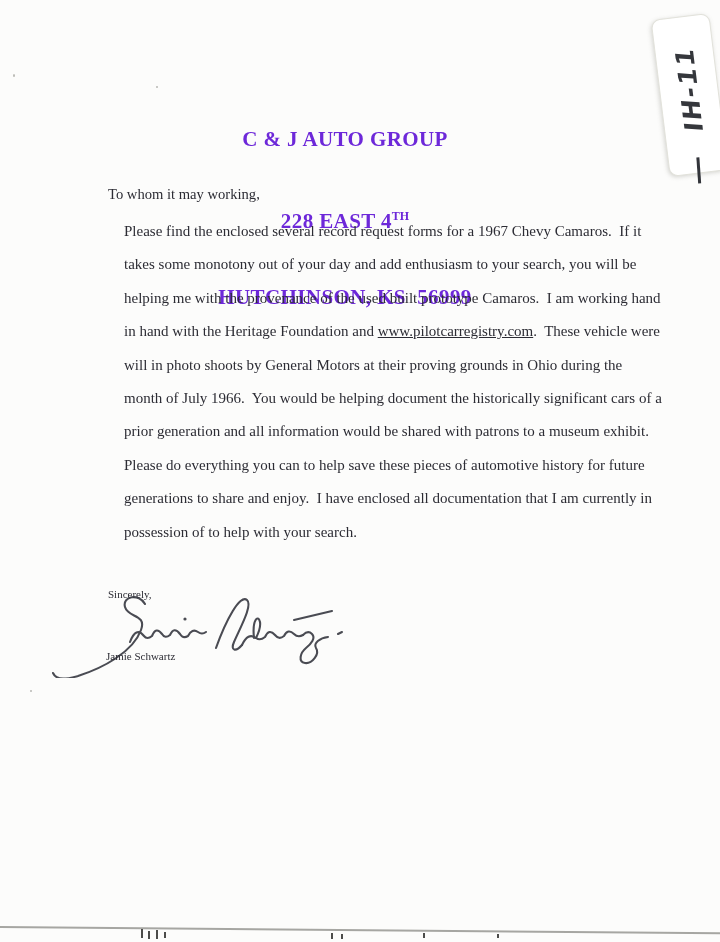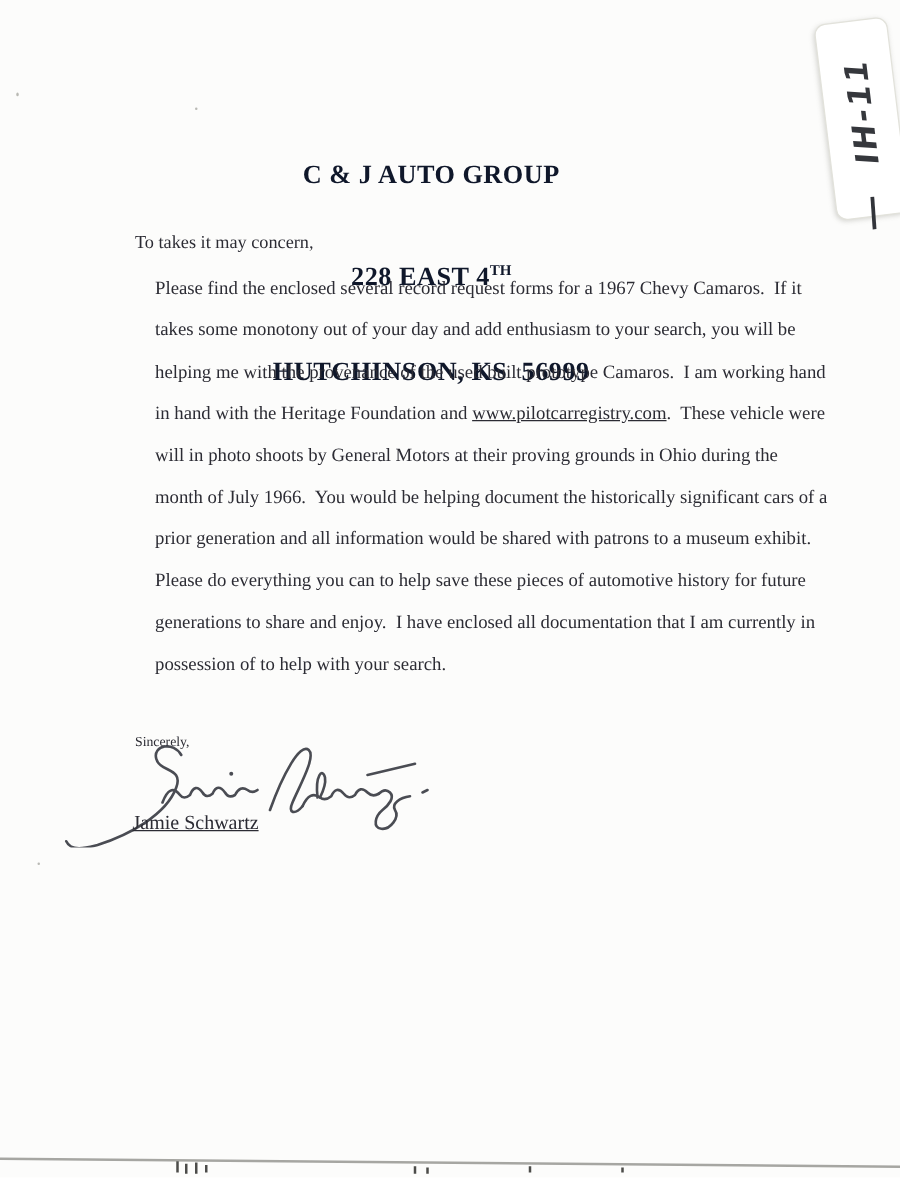--- a/index.html
+++ b/index.html
@@ -6,35 +6,35 @@
   html,body { background:#ffffff; }
   .page {
     position:relative; width:720px; height:942px;
     background:#fcfcfb; overflow:hidden;
     font-family:"Liberation Serif","DejaVu Serif",serif;
     color:#2c2c34;
   }
   
   .letterhead {
     position:absolute; top:76px; left:0; width:690px;
-    text-align:center; font-weight:bold; color:#0f172a;
+    text-align:center; font-weight:bold; color:#6d28d9;
     font-size:21px; line-height:25.5px; letter-spacing:0.4px;
     white-space:pre;
   }
   .letterhead sup { font-size:12px; vertical-align:super; letter-spacing:0;font-family:Liberation Serif, serif; }
   
   .greeting {
     position:absolute; top:186px; left:108px;
     font-size:14.6px; white-space:pre;
   }
   .body-block { position:absolute; top:215px; left:108px; width:540px; }
   .line { white-space:pre; font-size:15px; line-height:33.4px; height:33.4px;margin-left:16px; }
   .weblink { text-decoration:underline; }
   .closing { position:absolute; top:588px; left:108px; font-size:11px; }
-  .typed-name { position:absolute; top:650px; left:106px; font-size:16px;text-decoration:underline; }
+  .typed-name { position:absolute; top:650px; left:106px; font-size:11px; }
   
   .signature { position:absolute; top:590px; left:48px; width:302px; height:88px; }
   .signature svg { display:block; width:100%; height:100%; }
   
   .tab {
     position:absolute; top:16px; right:1px; width:59px; height:158px;
     background:#ffffff; border:1px solid #e2e2db; border-radius:9px;
     transform:rotate(-7deg);
     box-shadow:-1px 1px 4px rgba(110,110,100,0.28);
   }
@@ -72,21 +72,21 @@
 <body>
 
 <div class="page">
 
   <div class="letterhead">
     <div>C &amp; J AUTO GROUP</div>
     <div><span>228 EAST 4</span><sup>TH</sup></div>
     <div>HUTCHINSON, KS  56999</div>
   </div>
 
-  <div class="greeting">To takes it may concern,</div>
+  <div class="greeting">To whom it may working,</div>
 
   <div class="body-block">
     <div class="line">Please find the enclosed several record request forms for a 1967 Chevy Camaros.  If it</div>
     <div class="line">takes some monotony out of your day and add enthusiasm to your search, you will be</div>
     <div class="line">helping me with the provenance of the used built prototype Camaros.  I am working hand</div>
     <div class="line"><span>in hand with the Heritage Foundation and </span><span class="weblink">www.pilotcarregistry.com</span><span>.  These vehicle were</span></div>
     <div class="line">will in photo shoots by General Motors at their proving grounds in Ohio during the</div>
     <div class="line">month of July 1966.  You would be helping document the historically significant cars of a</div>
     <div class="line">prior generation and all information would be shared with patrons to a museum exhibit.</div>
     <div class="line">Please do everything you can to help save these pieces of automotive history for future</div>

